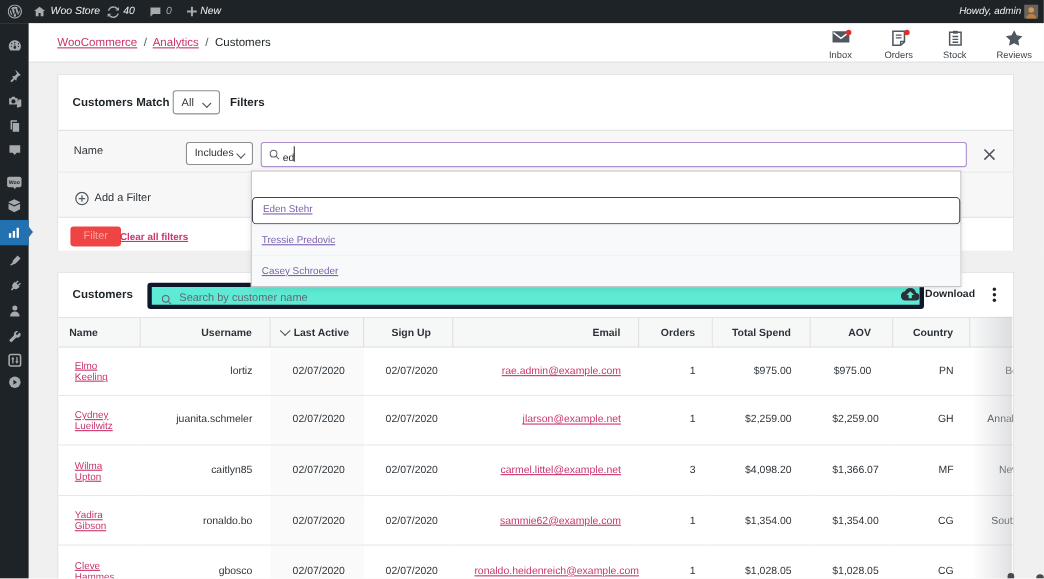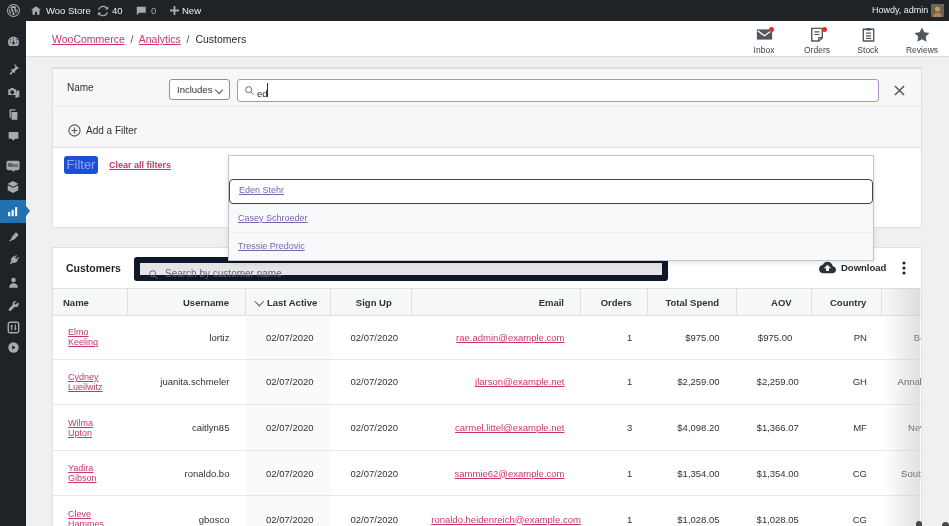--- a/index.html
+++ b/index.html
@@ -3,21 +3,21 @@
 <meta charset="utf-8">
 <style>
 * { margin:0; padding:0; box-sizing:border-box; }
 html,body { width:949px; height:526px; overflow:hidden; }
 body { font-family:"Liberation Sans", sans-serif; background:#f0f0f1; position:relative; }
 a { text-decoration:underline; }
 .pink { color:#c9356e; }
 .plink { color:#7b62ae; }
 
 
-#adminbar { position:absolute; left:0; top:0; width:949px; height:21px; background:#1d2327; color:#f0f0f1; font-size:9.5px; z-index:50; }
+#adminbar { position:absolute; left:0; top:0; width:949px; height:21px; background:#1d2327; color:#f0f0f1; font-size:9.5px; z-index:50;font-style:italic; }
 #adminbar .it { position:absolute; top:0; height:21px; line-height:21px; white-space:nowrap; }
 #adminbar .ic { line-height:0; } #adminbar .ic svg { display:block; }
 
 
 #sidebar { position:absolute; left:0; top:21px; width:26px; height:505px; background:#1d2327; z-index:40; }
 #sidebar .mi { position:absolute; left:0; width:26px; height:22px; display:flex; align-items:center; justify-content:center; }
 #sidebar .active { background:#2271b1; }
 #arrowout { position:absolute; left:26px; top:206px; width:0; height:0; border-top:5px solid transparent; border-bottom:5px solid transparent; border-left:4px solid #2271b1; z-index:41; }
 
 
@@ -34,21 +34,21 @@
 .card { position:absolute; left:52px; width:870px; background:#fff; border:1px solid #e0e0e0; }
 
 
 #fcard { top:67px; height:161px; }
 .frow1 { height:50px; display:flex; align-items:center; padding-left:13px; font-size:10.5px; font-weight:bold; color:#1d2327; }
 .sel { border:1px solid #8c8f94; border-radius:3px; background:#fff; color:#2c3338; font-weight:400; position:relative; }
 .chev { display:inline-block; width:6px; height:6px; border-right:1.4px solid #50575e; border-bottom:1.4px solid #50575e; transform:rotate(45deg); }
 .frow2 { height:38px; background:#f7f7f7; border-top:1px solid #e0e0e0; position:relative; font-size:10px; color:#2c3338; }
 .frow3 { height:41px; background:#f7f7f7; border-top:1px solid #e9e9e9; position:relative; font-size:10px; color:#2c3338; }
 .frow4 { height:31px; background:#fff; border-top:1px solid #e0e0e0; position:relative; }
-#fbtn { position:absolute; left:11px; top:8px; width:34px; height:18px; background:#1d4ed8; border-radius:3px; color:rgba(255,255,255,.5); font-size:13px; text-align:center; line-height:18px; }
+#fbtn { position:absolute; left:11px; top:8px; width:46px; height:18px; background:#ef4444; border-radius:3px; color:rgba(255,255,255,.5); font-size:10px; text-align:center; line-height:18px; }
 #clearall { position:absolute; left:56px; top:8px; font-size:9px; font-weight:bold; line-height:18px; }
 
 
 #pop { position:absolute; left:228px; top:155px; width:646px; background:#fff; border:1px solid #c3c4c7; box-shadow:0 2px 6px rgba(0,0,0,.1); z-index:20; }
 #pop .opt { height:28px; line-height:26px; padding-left:9px; font-size:9px; background:#f8f9fa; border-top:1px solid #f0f0f1; }
 #pop .opt1 { background:#fff; border:1.5px solid #49434f; border-radius:4px; height:24.5px; line-height:20.5px;margin-top:23px; }
 
 
 #ccard { top:247px; height:296px; }
 .chead { height:40px; position:relative; }
@@ -233,20 +233,24 @@
   </div>
   <div class="act" style="left:868px;">
     <div class="ico"><svg width="16" height="15" viewBox="0 0 20 19">
           <path fill="#50575e" d="M10 0.5l2.9 6 6.6 1-4.8 4.6 1.1 6.5L10 15.5l-5.9 3.1 1.1-6.5L.4 7.5l6.6-1z"></path>
         </svg></div>
     <div class="lbl">Reviews</div>
   </div>
 </div>
 
 <div class="card" id="fcard">
+  <div class="frow1">Customers Match
+    <span class="sel" style="margin-left:3px; width:43px; height:22px; display:inline-flex; align-items:center; padding-left:7px; font-size:10px;">All<span class="chev" style="position:absolute; right:8px; top:8px;"></span></span>
+    <span style="margin-left:9px;">Filters</span>
+  </div>
   <div class="frow2">
     <span style="position:absolute; left:14px; top:0; line-height:37px;">Name</span>
     <span class="sel" style="position:absolute; left:116px; top:10px; width:61px; height:21px; padding-left:7px; font-size:9.5px; line-height:19px;">Includes<span class="chev" style="position:absolute; right:7px; top:7px;"></span></span>
     <span style="position:absolute; left:184px; top:10px; width:642px; height:23px; background:#fff; border:1.5px solid #ad8fce; border-radius:3px;">
       <svg style="position:absolute; left:6px; top:5px;" width="11" height="11" viewBox="0 0 20 20">
           <circle cx="8.5" cy="8.5" r="5.5" fill="none" stroke="#646970" stroke-width="1.8"></circle>
           <path d="M13 13l4.5 4.5" stroke="#646970" stroke-width="1.8"></path>
         </svg>
       <span style="position:absolute; left:19px; top:4px; line-height:20px; font-size:9.5px; color:#1d2327;text-align:center;">ed</span>
       <span style="position:absolute; left:29px; top:3px; width:1px; height:14px; background:#2c3338;"></span>
@@ -263,28 +267,28 @@
     <span style="position:absolute; left:33px; top:0; line-height:47px;">Add a Filter</span>
   </div>
   <div class="frow4">
     <div id="fbtn">Filter</div>
     <a id="clearall" class="pink" href="#">Clear all filters</a>
   </div>
 </div>
 
 <div id="pop">
   <div class="opt opt1"><a class="plink" href="#">Eden Stehr</a></div>
+  <div class="opt"><a class="plink" href="#">Tressie Predovic</a></div>
   <div class="opt"><a class="plink" href="#">Casey Schroeder</a></div>
-  <div class="opt"><a class="plink" href="#">Tressie Predovic</a></div>
 </div>
 
 <div class="card" id="ccard">
   <div class="chead">
     <span class="title">Customers</span>
-    <span style="position:absolute; left:81px; top:8.5px; width:534px; height:24px; background:#e5e5e5; border:6px solid #0f172a; border-radius:3px;">
+    <span style="position:absolute; left:81px; top:8.5px; width:706px; height:24px; background:#5eead4; border:4px solid #0f172a; border-radius:3px;">
       <svg style="position:absolute; left:8px; top:6px;" width="11" height="11" viewBox="0 0 20 20">
           <circle cx="8.5" cy="8.5" r="5.5" fill="none" stroke="#646970" stroke-width="1.8"></circle>
           <path d="M13 13l4.5 4.5" stroke="#646970" stroke-width="1.8"></path>
         </svg>
       <span style="position:absolute; left:25px; top:0; line-height:22px; font-size:10px; color:#646970;">Search by customer name</span>
     </span>
     <svg style="position:absolute; left:766px; top:13px;" width="17" height="13" viewBox="0 0 24 18">
         <path fill="#2c3338" d="M19.4 7.1C18.7 3.6 15.7 1 12 1 9.1 1 6.6 2.6 5.4 5.1 2.3 5.4 0 8 0 11.1c0 3.3 2.7 6 6 6h13c2.8 0 5-2.2 5-5 0-2.6-2-4.8-4.6-5zM14 10v4h-4v-4H7l5-5 5 5h-3z"></path>
       </svg>
     <span style="position:absolute; left:788px; top:0; line-height:40px; font-size:9.5px; font-weight:bold; color:#1d2327;">Download</span>

